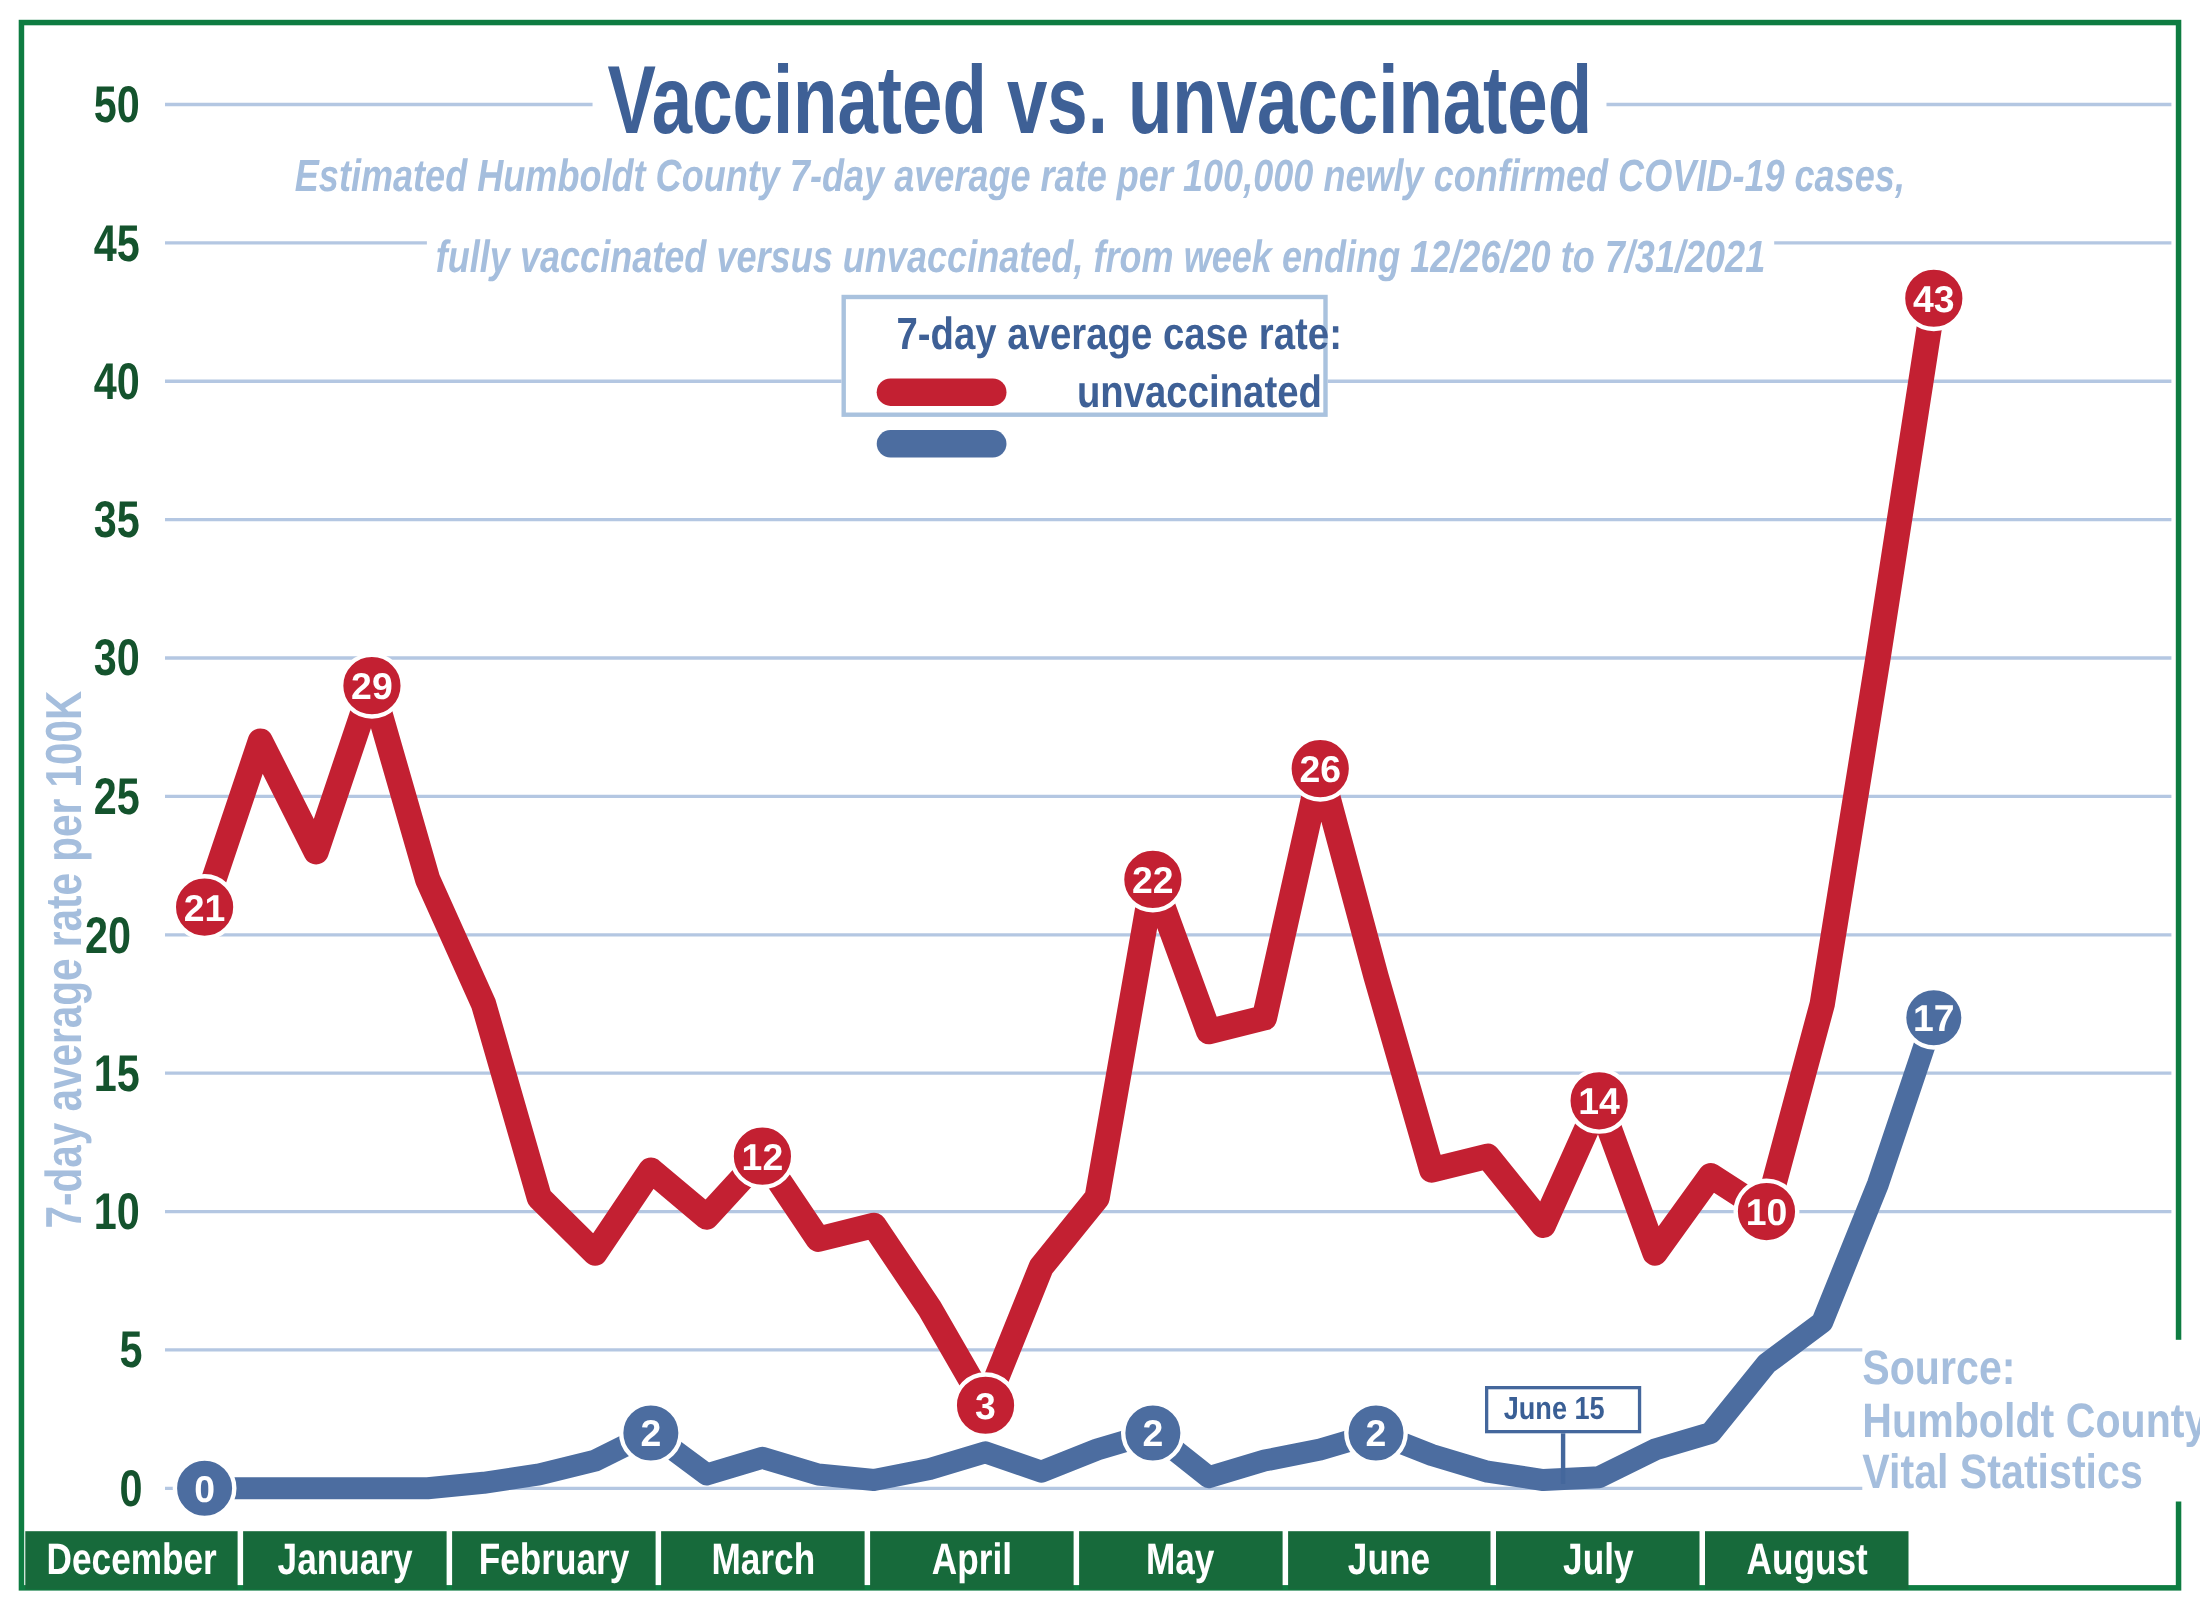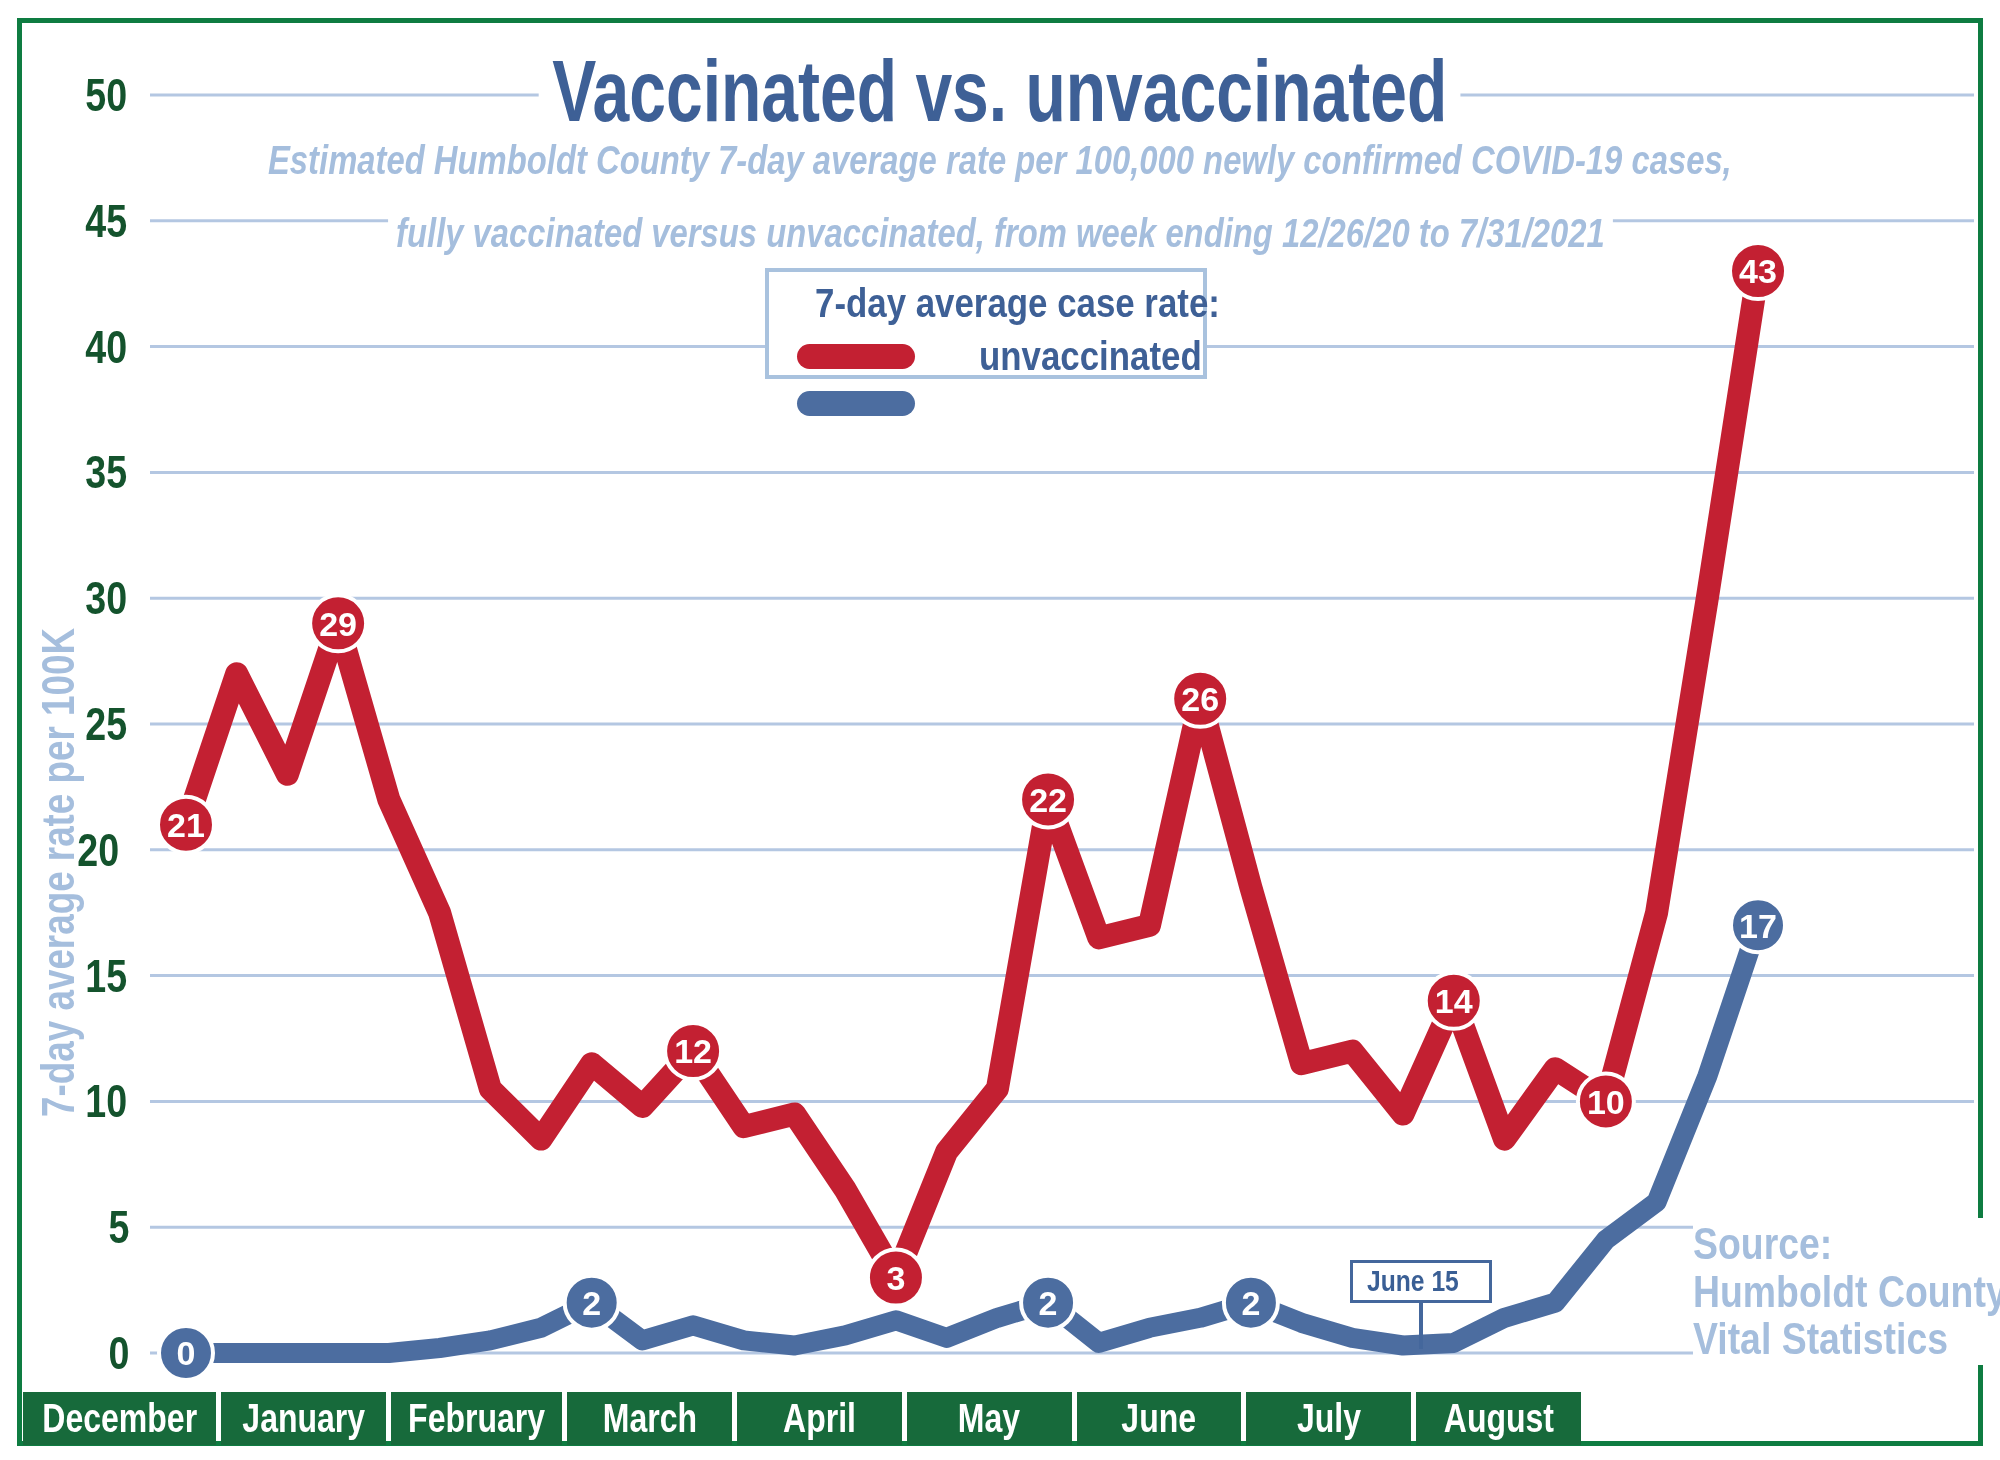--- a/index.html
+++ b/index.html
@@ -20,21 +20,21 @@
   #y-axis-title{left:-252px;top:845px;width:620px;text-align:center;
        font-size:46px;color:#a5bedd;transform:rotate(-90deg);}
   #legend-box{left:765px;top:268px;width:442px;height:111px;background:#fff;
        border:4px solid #a9c2de;box-sizing:border-box;padding:6px 0 0 28px;}
   #legend-title{font-size:41px;color:#3e6096;margin:2px 0 6px 18px;}
   .legend-row{display:flex;align-items:center;height:47px;gap:44px;}
   .legend-swatch{width:118px;height:25px;border-radius:13px;flex:0 0 auto;}
   .legend-label{font-size:41px;color:#3e6096;margin-left:20px;}
   .ytick{position:absolute;z-index:2;width:100px;text-align:right;font-size:47px;
        color:#14532d;height:54px;line-height:54px;}
-  #month-axis{position:absolute;z-index:2;left:23px;top:1392px;width:1558px;height:53px;
+  #month-axis{position:absolute;z-index:2;left:23px;top:1392px;width:1712px;height:53px;
        display:flex;gap:5px;}
   .month-cell{flex:1 1 0;background:#176a3b;color:#fff;display:flex;
        align-items:center;justify-content:center;font-size:40px;}
   #annotation-june-15{z-index:3;}
   #june-15-box{background:#fff;border:3px solid #44679c;color:#3a5f95;
        font-size:29px;padding:2px 14px;display:inline-block;}
   #june-15-pointer{position:absolute;left:50%;top:100%;width:4px;height:46px;
        background:#44679c;transform:translateX(-50%);}
   #source-note{left:1693px;top:1218px;font-size:44px;color:#a5bedd;line-height:1.08;
        background:#fff;padding:2px 8px 2px 0;}

